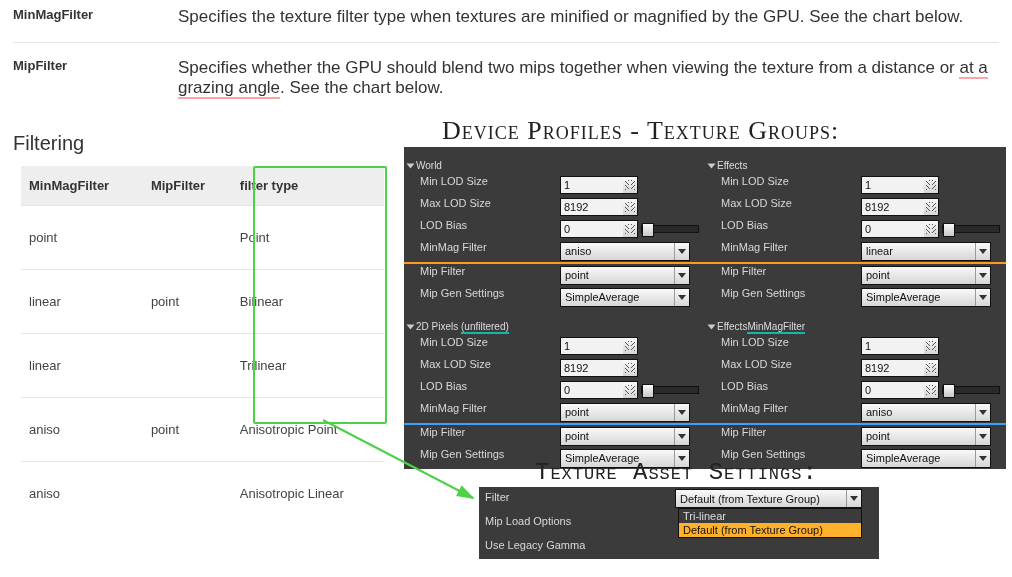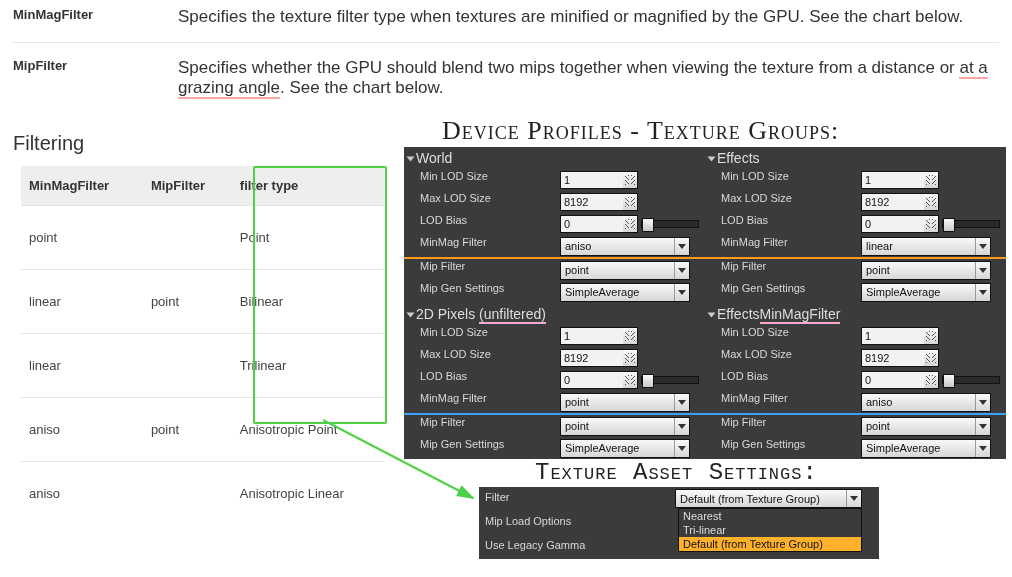--- a/index.html
+++ b/index.html
@@ -13,23 +13,23 @@
 .sect-title{position:absolute;left:13px;top:132px;font-size:20px;font-weight:400;color:#333}
 .filter-table{position:absolute;left:21px;top:166px;width:363px;border-collapse:collapse}
 .filter-table th{background:#eeeeef;font-weight:700;font-size:13px;text-align:left;padding:12px 8px;color:#333}
 .filter-table td{font-size:13px;padding:24px 8px;border-top:1px solid #e5e5e5;color:#444}
 .highlight-box{position:absolute;border:2px solid #4dd146;border-radius:2px;pointer-events:none}
 .heading-dp{position:absolute;left:442px;top:116px;font-family:Liberation Serif, serif;font-size:26px;letter-spacing:1px;font-variant:small-caps;color:#222}
 .heading-tas{position:absolute;left:535px;top:459px;font-family:Liberation Mono, monospace;font-size:24px;letter-spacing:1px;font-variant:small-caps;color:#222}
 .dp-panel{position:absolute;left:404px;top:147px;width:602px;background:#3b3b3b;color:#d8d8d8;font-size:11px;display:flex}
 .dp-col{flex:1;position:relative}
 .grp{padding:0}
-.grp-head{background:#3b3b3b;padding:3px 6px 3px 4px;color:#ddd;font-size:14px;cursor:pointer}
+.grp-head{background:#3b3b3b;padding:13px 6px 3px 4px;color:#ddd;font-size:10px;cursor:pointer}
 .grp-head .tri{display:inline-block;width:0;height:0;border-top:4px solid transparent;border-bottom:4px solid transparent;border-left:5px solid #ccc;margin-right:3px;transform:rotate(90deg);vertical-align:middle}
-.hl-under{border-bottom:2px solid #f9a8d4}
+.hl-under{border-bottom:2px solid #14b8a6}
 .row{display:flex;height:20px;padding:1px 6px 1px 16px}
 .row-label{flex:0 0 140px;color:#d8d8d8}
 .row-ctrl{flex:1;display:flex;align-items:center}
 .spin{display:inline-flex;height:16px;border:1px solid #111;background:#f2f2f2}
 .spin input{width:56px;border:none;padding:0 3px;font-size:11px;background:#f2f2f2;color:#111;outline:none}
 .spin .nub{width:14px;height:16px;background:linear-gradient(to bottom,#f9f9f9,#d6d6d6);position:relative}
 .spin .nub::before{content:"";position:absolute;left:2px;top:3px;width:4px;height:10px;background:repeating-linear-gradient(45deg,#555 0,#555 1px,transparent 1px,transparent 3px)}
 .spin .nub::after{content:"";position:absolute;right:2px;top:3px;width:4px;height:10px;background:repeating-linear-gradient(-45deg,#555 0,#555 1px,transparent 1px,transparent 3px)}
 .slider-track{flex:1;height:6px;background:#2a2a2a;margin-left:3px;border:1px solid #111;position:relative}
 .slider-track .thumb{position:absolute;left:0;top:-3px;width:10px;height:12px;background:linear-gradient(to bottom,#f9f9f9,#c8c8c8);border:1px solid #111}
@@ -377,21 +377,20 @@
     </div>
     <div class="tas-row">
       <div class="tas-label">Mip Load Options</div>
     </div>
     <div class="tas-row">
       <div class="tas-label">Use Legacy Gamma</div>
     </div>
   </div>
 
   <div class="dd-list" id="ddlist">
-      <div>Nearest</div>
       <div>Tri-linear</div>
       <div class="sel">Default (from Texture Group)</div>
     </div>
 
   <svg class="arrow-svg" style="left:323px;top:418px;width:160px;height:100px">
     <defs>
         <marker id="ah" markerWidth="10" markerHeight="10" refX="8" refY="3" orient="auto">
           <path d="M0,0 L9,3 L0,6 Z" fill="#4dd146"></path>
         </marker>
       </defs>

